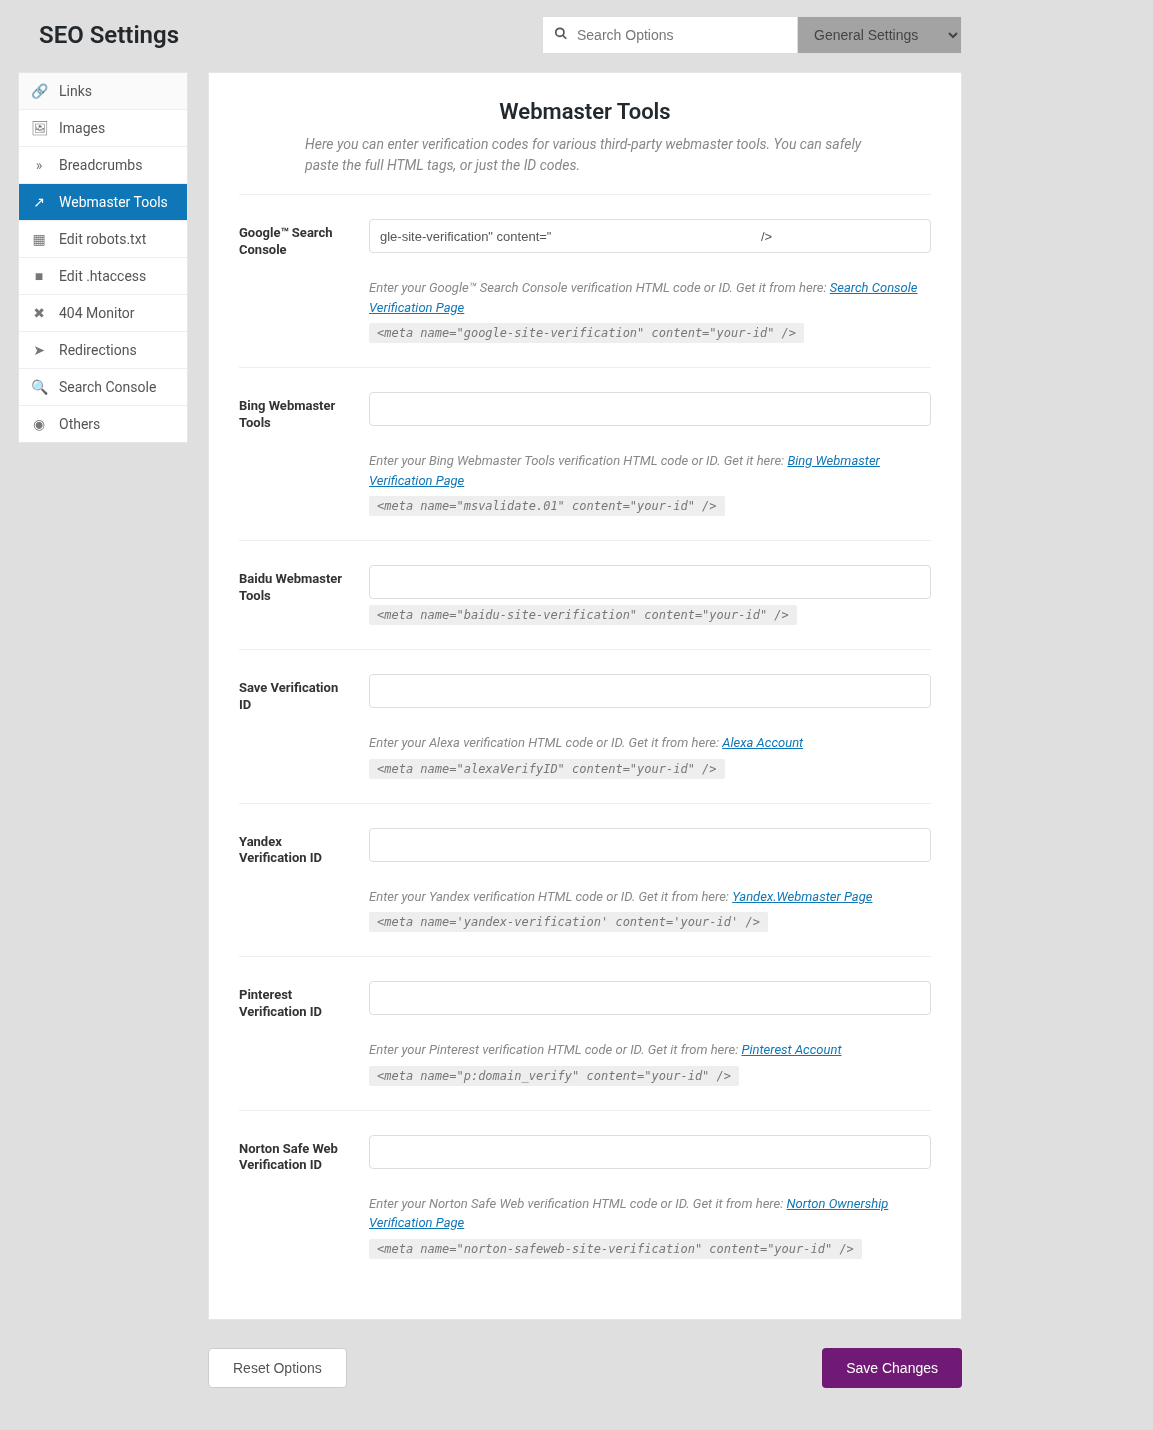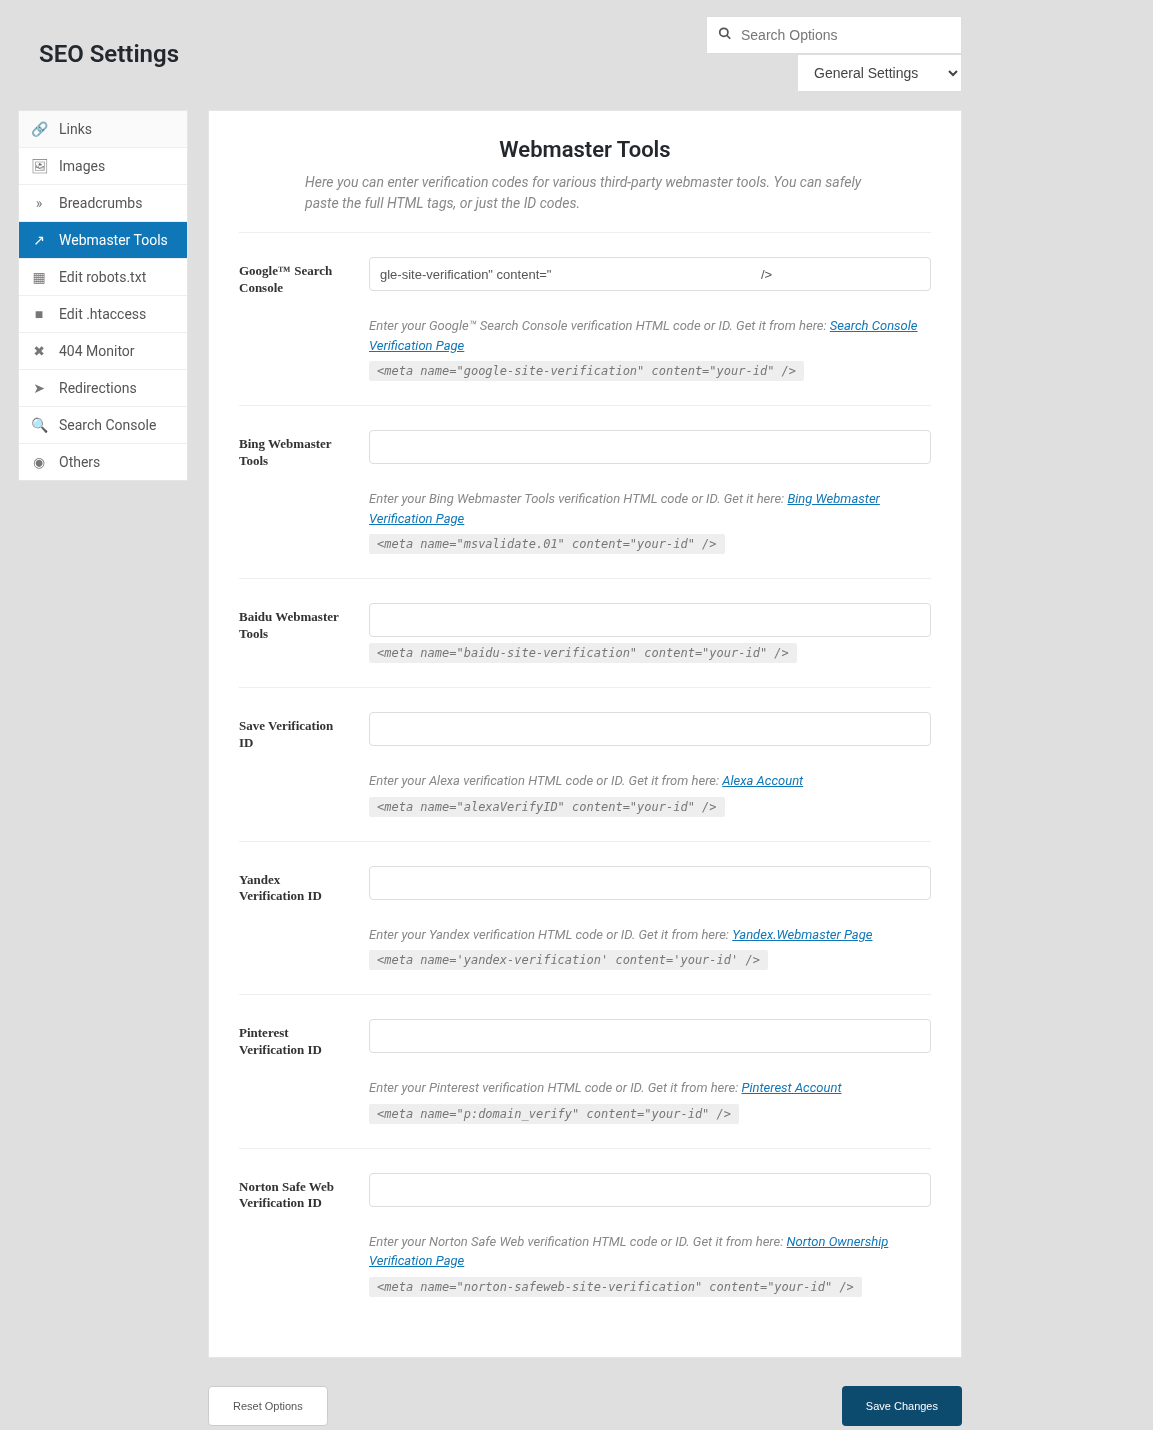--- a/index.html
+++ b/index.html
@@ -22,21 +22,20 @@
   }
   .page-title {
     font-size: 24px;
     font-weight: 600;
     color: #23282d;
   }
   .top-controls {
     display: flex;
     align-items: flex-end;
     gap: 0;
-    flex-direction: column;
   }
   .search-wrap {
     position: relative;
     width: 256px;
   }
   .search-wrap .icon {
     position: absolute;
     left: 12px;
     top: 50%;
     transform: translateY(-50%);
@@ -52,21 +51,21 @@
     font-size: 14px;
     color: #555;
     outline: none;
   }
   .search-input::placeholder { color: #777; }
   .scope-select {
     height: 38px;
     width: 164px;
     border: 1px solid #ddd;
     border-left: none;
-    background: #ffffff;
+    background: #a3a3a3;
     padding: 0 12px;
     font-size: 14px;
     color: #444;
   }
   .layout {
     display: flex;
     align-items: flex-start;
     gap: 20px;
   }
   .sidebar {
@@ -128,21 +127,20 @@
     border-bottom: 1px solid #eee;
   }
   .field-row:last-of-type { border-bottom: none; }
   .field-label {
     width: 108px;
     font-size: 13px;
     font-weight: 700;
     color: #333;
     line-height: 1.3;
     padding-top: 6px;
-    font-family: Liberation Serif, serif;
   }
   .field-body { flex: 1; }
   .text-input {
     width: 100%;
     height: 34px;
     border: 1px solid #ddd;
     border-radius: 4px;
     padding: 0 10px;
     font-size: 13px;
     color: #555;
@@ -174,32 +172,32 @@
     margin-top: 28px;
     display: flex;
     gap: 12px;
     justify-content: space-between;
     width: 100%;
     padding-left: 190px;
   }
   .btn {
     height: 40px;
     padding: 0 24px;
-    font-size: 11px;
+    font-size: 14px;
     border-radius: 4px;
     cursor: pointer;
     border: 1px solid transparent;
   }
   .btn-default {
     background: #fff;
     border-color: #ccc;
     color: #555;
   }
   .btn-primary {
-    background: #0c4a6e;
+    background: #701a75;
     color: #fff;
     border: none;
   }
 </style>
 </head>
 <body>
 
 <div class="wrap">
   <div class="topbar">
     <h1 class="page-title">SEO Settings</h1>

